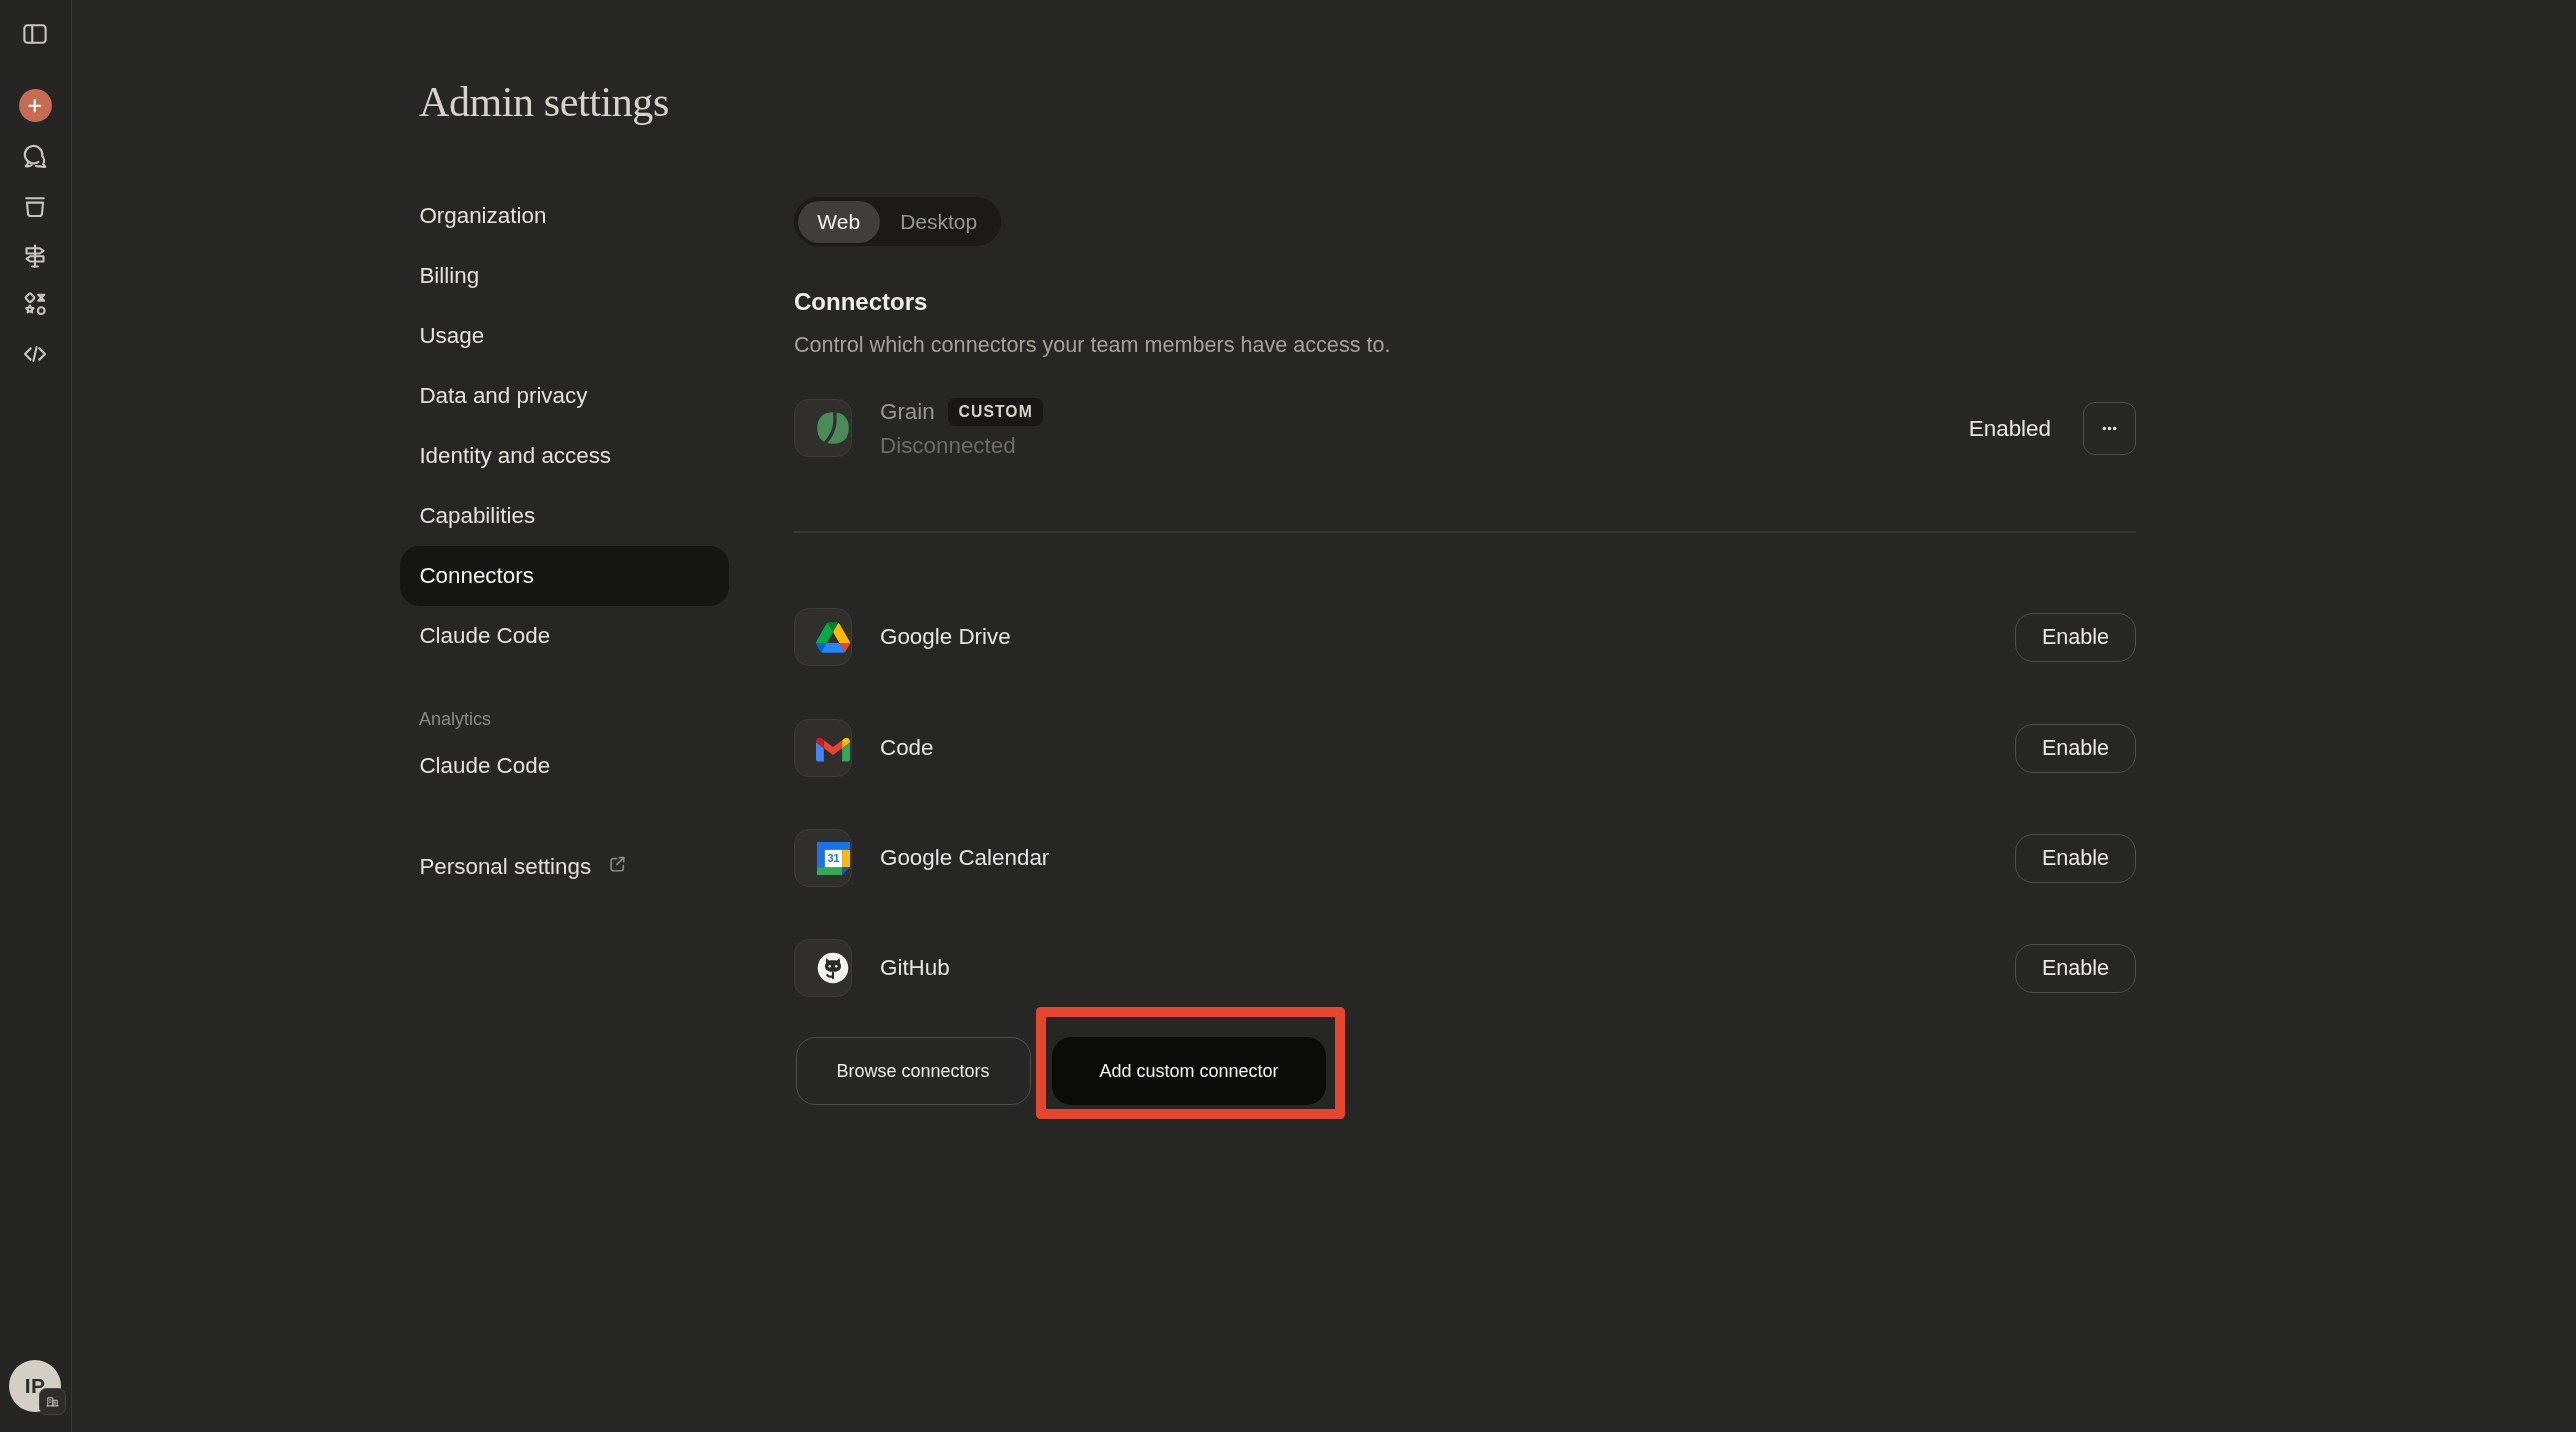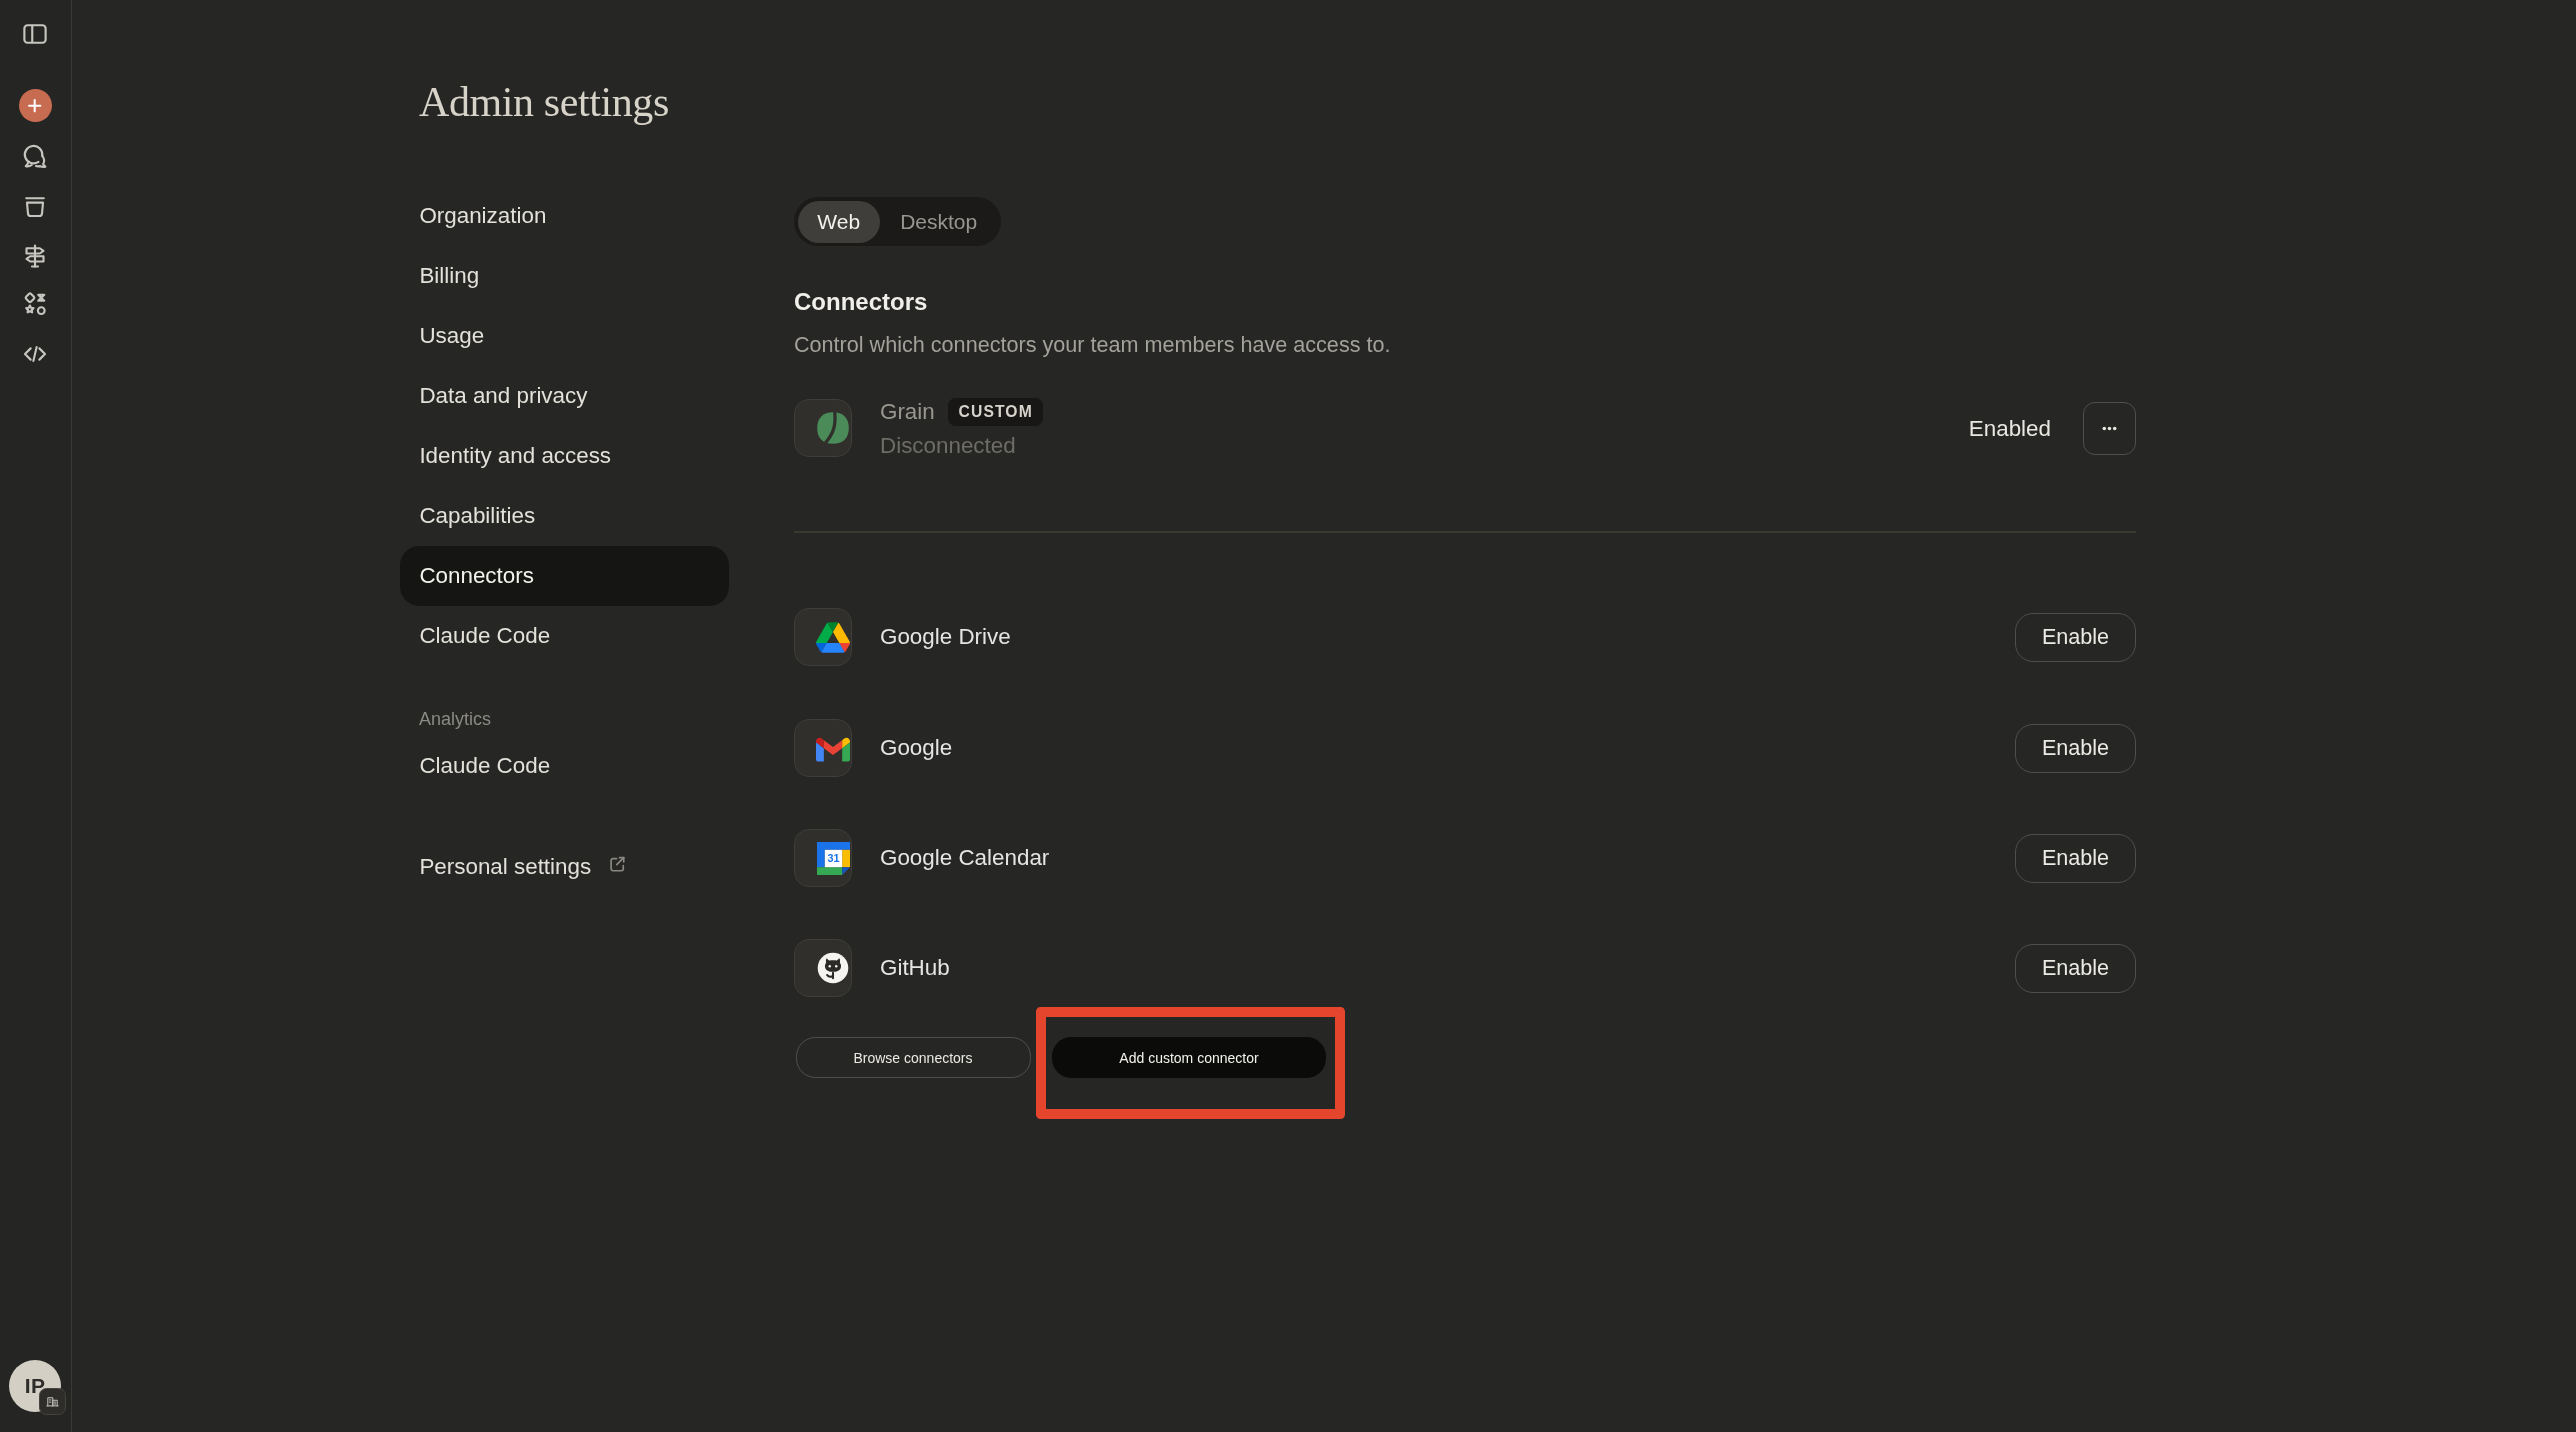--- a/index.html
+++ b/index.html
@@ -112,23 +112,23 @@
   .divider { position:absolute; left:0; top:531px; width:1342px; height:1.5px; background:#393831; }
 
   .btn-outline {
     height:49px; border-radius:18px; border:1.5px solid #504f4a; background:transparent;
     color:#eceae4; font-size:21.6px; font-family:"Liberation Sans", sans-serif;
     display:flex; align-items:center; justify-content:center; cursor:pointer;
   }
   .enable-btn { width:121px; }
 
   .footer-btn {
-    position:absolute; top:1037px; height:41px; border-radius:19.4px;
+    position:absolute; top:1037px; height:68px; border-radius:19.4px;
     display:flex; align-items:center; justify-content:center;
-    font-size:14px; cursor:pointer;
+    font-size:18px; cursor:pointer;
   }
   .browse-btn { left:1.5px; width:235px; border:1.5px solid #504f4a; color:#eceae4; background:transparent; }
   .add-btn { left:258px; width:274px; background:#0b0b0a; color:#f4f3ee; border:none; }
 
   .red-box {
     position:absolute; left:242px; top:1007px; width:309px; height:112px;
     border:10.4px solid #e5442d; border-radius:4.5px; pointer-events:none;
   }
 </style>
 </head>
@@ -302,21 +302,21 @@
       <div class="conn-left">
         <div class="tile">
           <svg viewBox="0 0 52 40" width="34" height="27">
             <path fill="#4285f4" d="M3.6 40H12V19.6L0 10.6v25.8C0 38.4 1.6 40 3.6 40z"></path>
             <path fill="#34a853" d="M40 40h8.4c2 0 3.6-1.6 3.6-3.6V10.6L40 19.6z"></path>
             <path fill="#fbbc04" d="M40 7.2v12.4l12-9V9c0-4.5-5.1-7.1-8.7-4.4z"></path>
             <path fill="#ea4335" d="M12 19.6V7.2l14 10.5L40 7.2v12.4L26 30.1z"></path>
             <path fill="#c5221f" d="M0 9v1.6l12 9V7.2L8.7 4.6C5.1 1.9 0 4.5 0 9z"></path>
           </svg>
         </div>
-        <span class="conn-name">Google</span>
+        <span class="conn-name">Code</span>
       </div>
       <button class="btn-outline enable-btn">Enable</button>
     </div>
 
     <div class="conn-row" style="top:829px; height:58px">
       <div class="tile" style="position:absolute; left:0;">
         <svg viewBox="0 0 200 200" width="33" height="33">
           <rect fill="#1a73e8" x="0" y="0" width="200" height="47.4"></rect>
           <rect fill="#1a73e8" x="0" y="0" width="47.4" height="152.6"></rect>
           <rect fill="#fbbc04" x="152.6" y="47.4" width="47.4" height="105.2"></rect>

